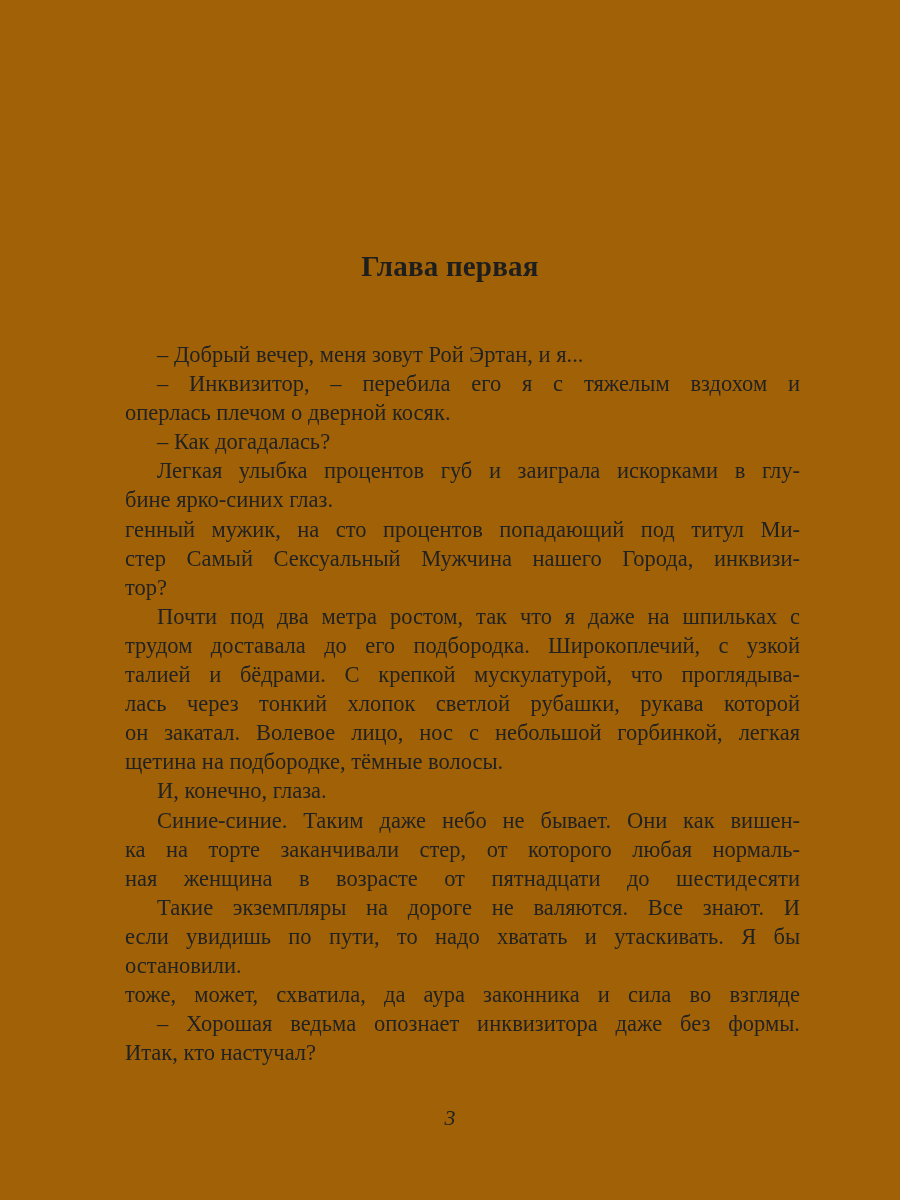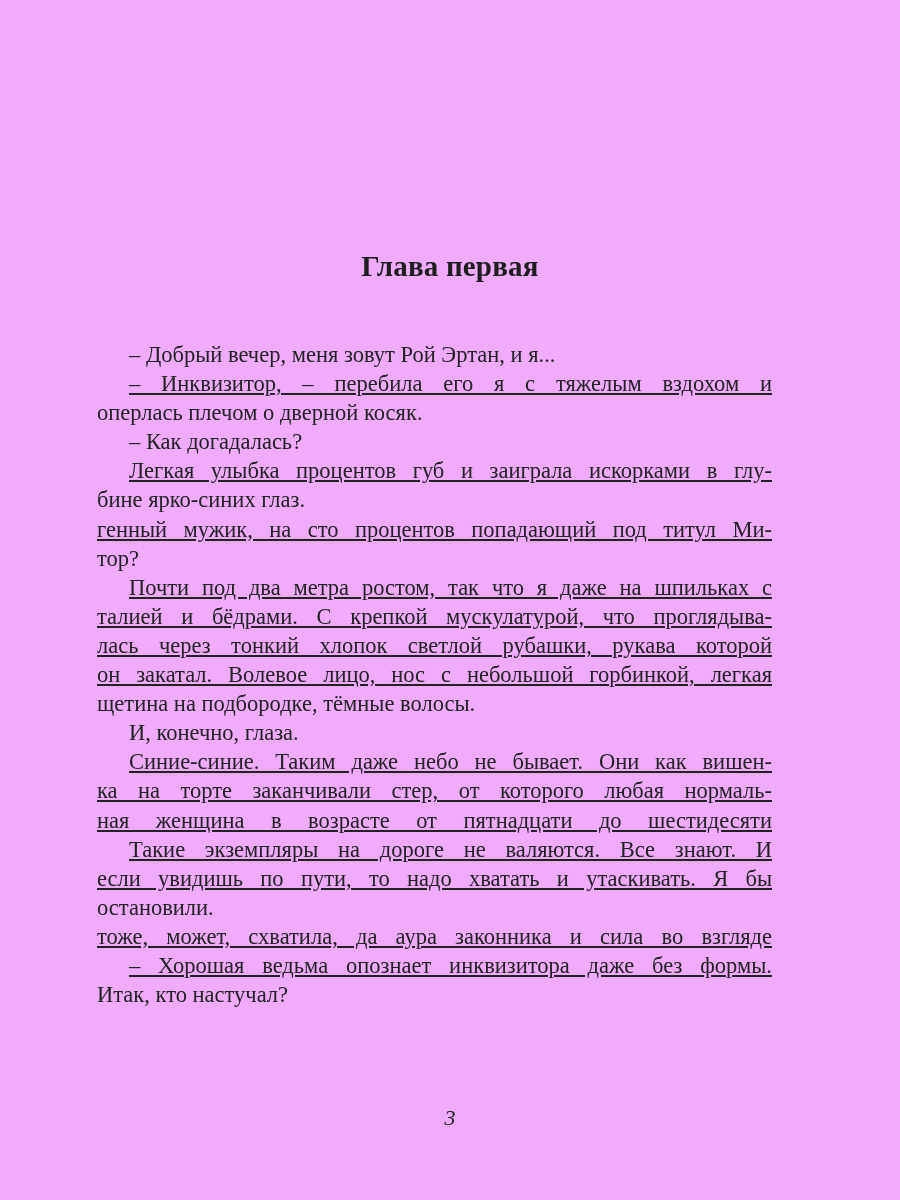--- a/index.html
+++ b/index.html
@@ -1,56 +1,58 @@
 <!DOCTYPE html>
 <html><head>
   <meta charset="utf-8">
   <style>
     html, body { margin: 0; padding: 0; background: #ffffff; }
     body { width: 900px; height: 1200px; position: relative; overflow: hidden; }
     .page {
-      position: absolute; left: 0; top: 0; width: 900px; height: 1200px; background: #f0abfc;
+      position: absolute; left: 0; top: 0; width: 900px; height: 1200px; background: #a16207;
     }
     .chapter-title {
       position: absolute; left: 0; width: 900px; top: 250px;
       text-align: center;
       font-family: "Liberation Serif", "DejaVu Serif", serif;
       font-weight: bold; font-size: 29px; color: #1e1e1e;
       letter-spacing: 0.2px;
     }
     .body-text {
-      position: absolute; left: 97px; top: 340px; width: 675px;
+      position: absolute; left: 125px; top: 340px; width: 675px;
       font-family: "Liberation Serif", "DejaVu Serif", serif;
       font-size: 22.5px; line-height: 29.1px; color: #222222;
     }
     .line { white-space: nowrap; height: 29.1px; }
     .line.indent { padding-left: 32px; }
-    .line.justify { text-align: justify; text-align-last: justify; white-space: normal; overflow: hidden; text-decoration: underline; }
+    .line.justify { text-align: justify; text-align-last: justify; white-space: normal; overflow: hidden; }
     .page-number {
       position: absolute; left: 0; width: 900px; top: 1105px; text-align: center;
       font-family: "Liberation Serif", "DejaVu Serif", serif; font-style: italic;
       font-size: 22px; color: #222222;
     }
   </style>
 </head>
 <body>
 
 <div class="page">
   <div class="chapter-title">Глава первая</div>
 
   <div class="body-text" id="body-text">
     <div class="line indent">– Добрый вечер, меня зовут Рой Эртан, и я...</div>
     <div class="line indent justify">– Инквизитор, – перебила его я с тяжелым вздохом и</div>
     <div class="line">оперлась плечом о дверной косяк.</div>
     <div class="line indent">– Как догадалась?</div>
     <div class="line indent justify">Легкая улыбка процентов губ и заиграла искорками в глу-</div>
     <div class="line">бине ярко-синих глаз.</div>
     <div class="line justify">генный мужик, на сто процентов попадающий под титул Ми-</div>
+    <div class="line justify">стер Самый Сексуальный Мужчина нашего Города, инквизи-</div>
     <div class="line">тор?</div>
     <div class="line indent justify">Почти под два метра ростом, так что я даже на шпильках с</div>
+    <div class="line justify">трудом доставала до его подбородка. Широкоплечий, с узкой</div>
     <div class="line justify">талией и бёдрами. С крепкой мускулатурой, что проглядыва-</div>
     <div class="line justify">лась через тонкий хлопок светлой рубашки, рукава которой</div>
     <div class="line justify">он закатал. Волевое лицо, нос с небольшой горбинкой, легкая</div>
     <div class="line">щетина на подбородке, тёмные волосы.</div>
     <div class="line indent">И, конечно, глаза.</div>
     <div class="line indent justify">Синие-синие. Таким даже небо не бывает. Они как вишен-</div>
     <div class="line justify">ка на торте заканчивали стер, от которого любая нормаль-</div>
     <div class="line justify">ная женщина в возрасте от пятнадцати до шестидесяти</div>
     <div class="line indent justify">Такие экземпляры на дороге не валяются. Все знают. И</div>
     <div class="line justify">если увидишь по пути, то надо хватать и утаскивать. Я бы</div>

